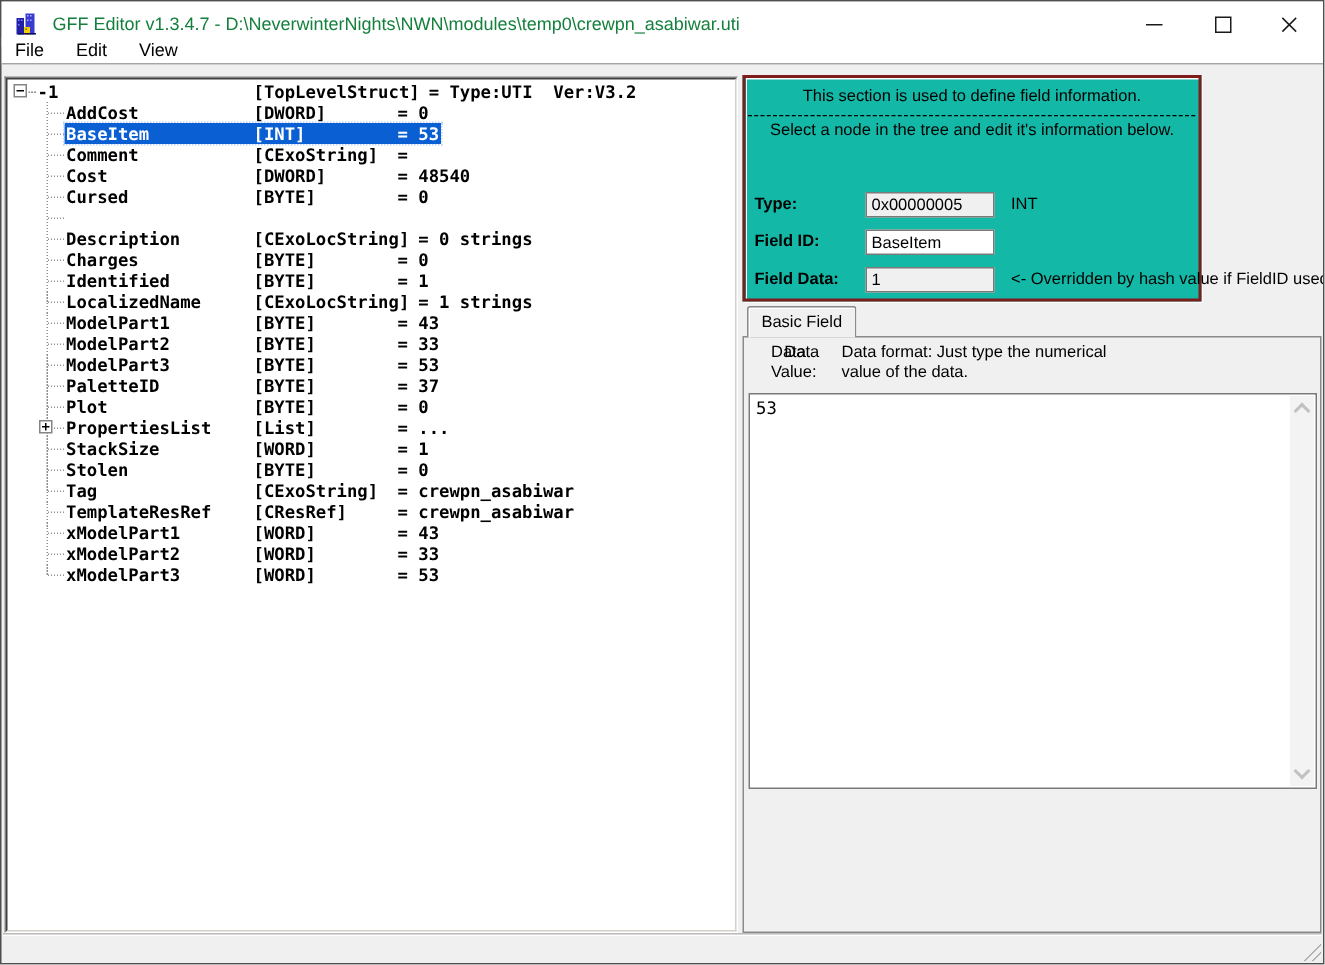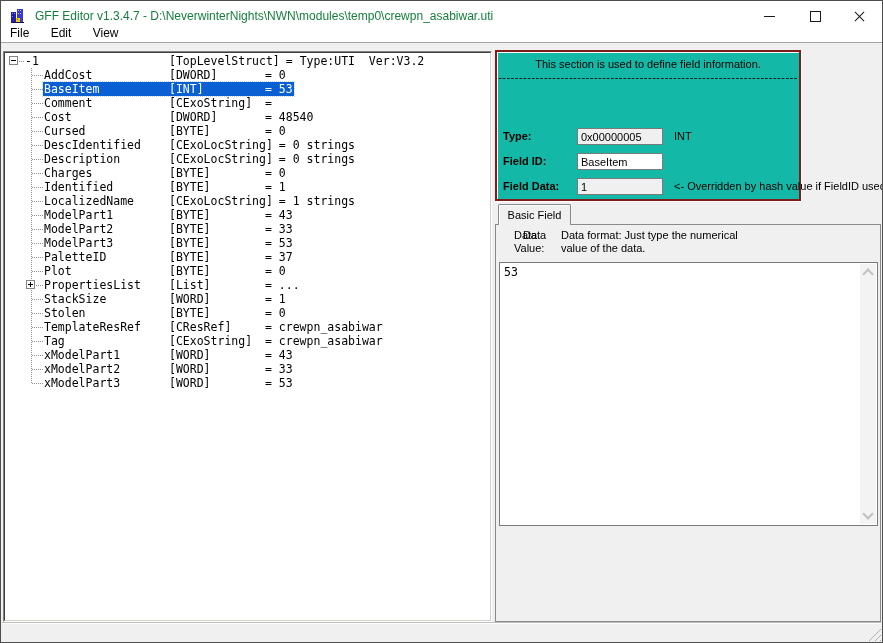--- a/index.html
+++ b/index.html
@@ -18,21 +18,21 @@
 
   
   .menubar{position:absolute;left:0;top:24px;right:0;height:17px;background:#ffffff;border-bottom:1px solid #a5a5a5;font-size:12px;line-height:17px;}
   .menu-item{display:inline-block;padding:0 9px;color:#000;}
 
   
   .tree-outer{position:absolute;left:2px;top:50px;width:489px;height:571px;border:1px solid;border-color:#808080 #ffffff #ffffff #808080;background:#fff;box-sizing:border-box;}
   .tree-inner{width:100%;height:100%;border:1px solid;border-color:#404040 #d4d0c8 #d4d0c8 #404040;background:#ffffff;box-sizing:border-box;overflow:hidden;}
   .tree-view{position:relative;margin:1px 0 0 4px;font-family:"DejaVu Sans Mono",monospace;font-size:11.5px;color:#000;}
   .row{position:relative;height:14px;line-height:14px;}
-  .rowtext{position:absolute;left:34px;top:0;white-space:pre;padding:0 1px;}
+  .rowtext{position:absolute;left:34px;top:0;white-space:pre;padding:0 1px;font-weight:bold;}
   .row.root .rowtext{left:15px;}
   .fname{display:inline-block;width:125px;}
   .fname.rootname{width:144px;}
   .ftype{display:inline-block;min-width:90px;}
   .fval{margin-left:6px;}
   .rowtext.selected{background:var(--sel,#0a5fd2);color:#fff;outline:1px dotted #bcd4f5;}
   .vline{position:absolute;left:22px;top:0;width:1px;height:14px;background:repeating-linear-gradient(to bottom,#8f8f8f 0 1px,transparent 1px 2px);}
   .vline.half{height:8px;}
   .hline{position:absolute;left:23px;top:7px;width:11px;height:1px;background:repeating-linear-gradient(to right,#8f8f8f 0 1px,transparent 1px 2px);}
   .hline.rootdots{left:10px;width:5px;}
@@ -140,21 +140,20 @@
             <span class="rowtext"><span class="fname">Cost</span><span class="ftype">[DWORD]</span><span class="fval">= 48540</span></span>
           </div>
           <div class="row">
             <span class="vline"></span>
             <span class="hline"></span>
             <span class="rowtext"><span class="fname">Cursed</span><span class="ftype">[BYTE]</span><span class="fval">= 0</span></span>
           </div>
           <div class="row">
             <span class="vline"></span>
             <span class="hline"></span>
-            <span class="rowtext"><span class="fname">DescIdentified</span><span class="ftype">[CExoLocString]</span><span class="fval">= 0 strings</span></span>
           </div>
           <div class="row">
             <span class="vline"></span>
             <span class="hline"></span>
             <span class="rowtext"><span class="fname">Description</span><span class="ftype">[CExoLocString]</span><span class="fval">= 0 strings</span></span>
           </div>
           <div class="row">
             <span class="vline"></span>
             <span class="hline"></span>
             <span class="rowtext"><span class="fname">Charges</span><span class="ftype">[BYTE]</span><span class="fval">= 0</span></span>
@@ -209,26 +208,26 @@
             <span class="rowtext"><span class="fname">StackSize</span><span class="ftype">[WORD]</span><span class="fval">= 1</span></span>
           </div>
           <div class="row">
             <span class="vline"></span>
             <span class="hline"></span>
             <span class="rowtext"><span class="fname">Stolen</span><span class="ftype">[BYTE]</span><span class="fval">= 0</span></span>
           </div>
           <div class="row">
             <span class="vline"></span>
             <span class="hline"></span>
+            <span class="rowtext"><span class="fname">Tag</span><span class="ftype">[CExoString]</span><span class="fval">= crewpn_asabiwar</span></span>
+          </div>
+          <div class="row">
+            <span class="vline"></span>
+            <span class="hline"></span>
             <span class="rowtext"><span class="fname">TemplateResRef</span><span class="ftype">[CResRef]</span><span class="fval">= crewpn_asabiwar</span></span>
-          </div>
-          <div class="row">
-            <span class="vline"></span>
-            <span class="hline"></span>
-            <span class="rowtext"><span class="fname">Tag</span><span class="ftype">[CExoString]</span><span class="fval">= crewpn_asabiwar</span></span>
           </div>
           <div class="row">
             <span class="vline"></span>
             <span class="hline"></span>
             <span class="rowtext"><span class="fname">xModelPart1</span><span class="ftype">[WORD]</span><span class="fval">= 43</span></span>
           </div>
           <div class="row">
             <span class="vline"></span>
             <span class="hline"></span>
             <span class="rowtext"><span class="fname">xModelPart2</span><span class="ftype">[WORD]</span><span class="fval">= 33</span></span>
@@ -238,20 +237,21 @@
             <span class="hline"></span>
             <span class="rowtext"><span class="fname">xModelPart3</span><span class="ftype">[WORD]</span><span class="fval">= 53</span></span>
           </div>
         </div>
     </div>
   </div>
 
   <div class="info-box">
     <div class="hdr1">This section is used to define field information.</div>
     <div class="sep">------------------------------------------------------------------------</div>
+    <div class="hdr2">Select a node in the tree and edit it's information below.</div>
 
     <span class="frow-label" style="top:76px">Type:</span>
     <input class="frow-input ro" style="top: 76px;" readonly="" value="0x00000005">
     <span class="frow-side" style="top:76px">INT</span>
 
     <span class="frow-label" style="top:101px">Field ID:</span>
     <input class="frow-input rw" style="top: 101px;" value="BaseItem">
 
     <span class="frow-label" style="top:126px">Field Data:</span>
     <input class="frow-input ro" style="top: 126px;" readonly="" value="1">

